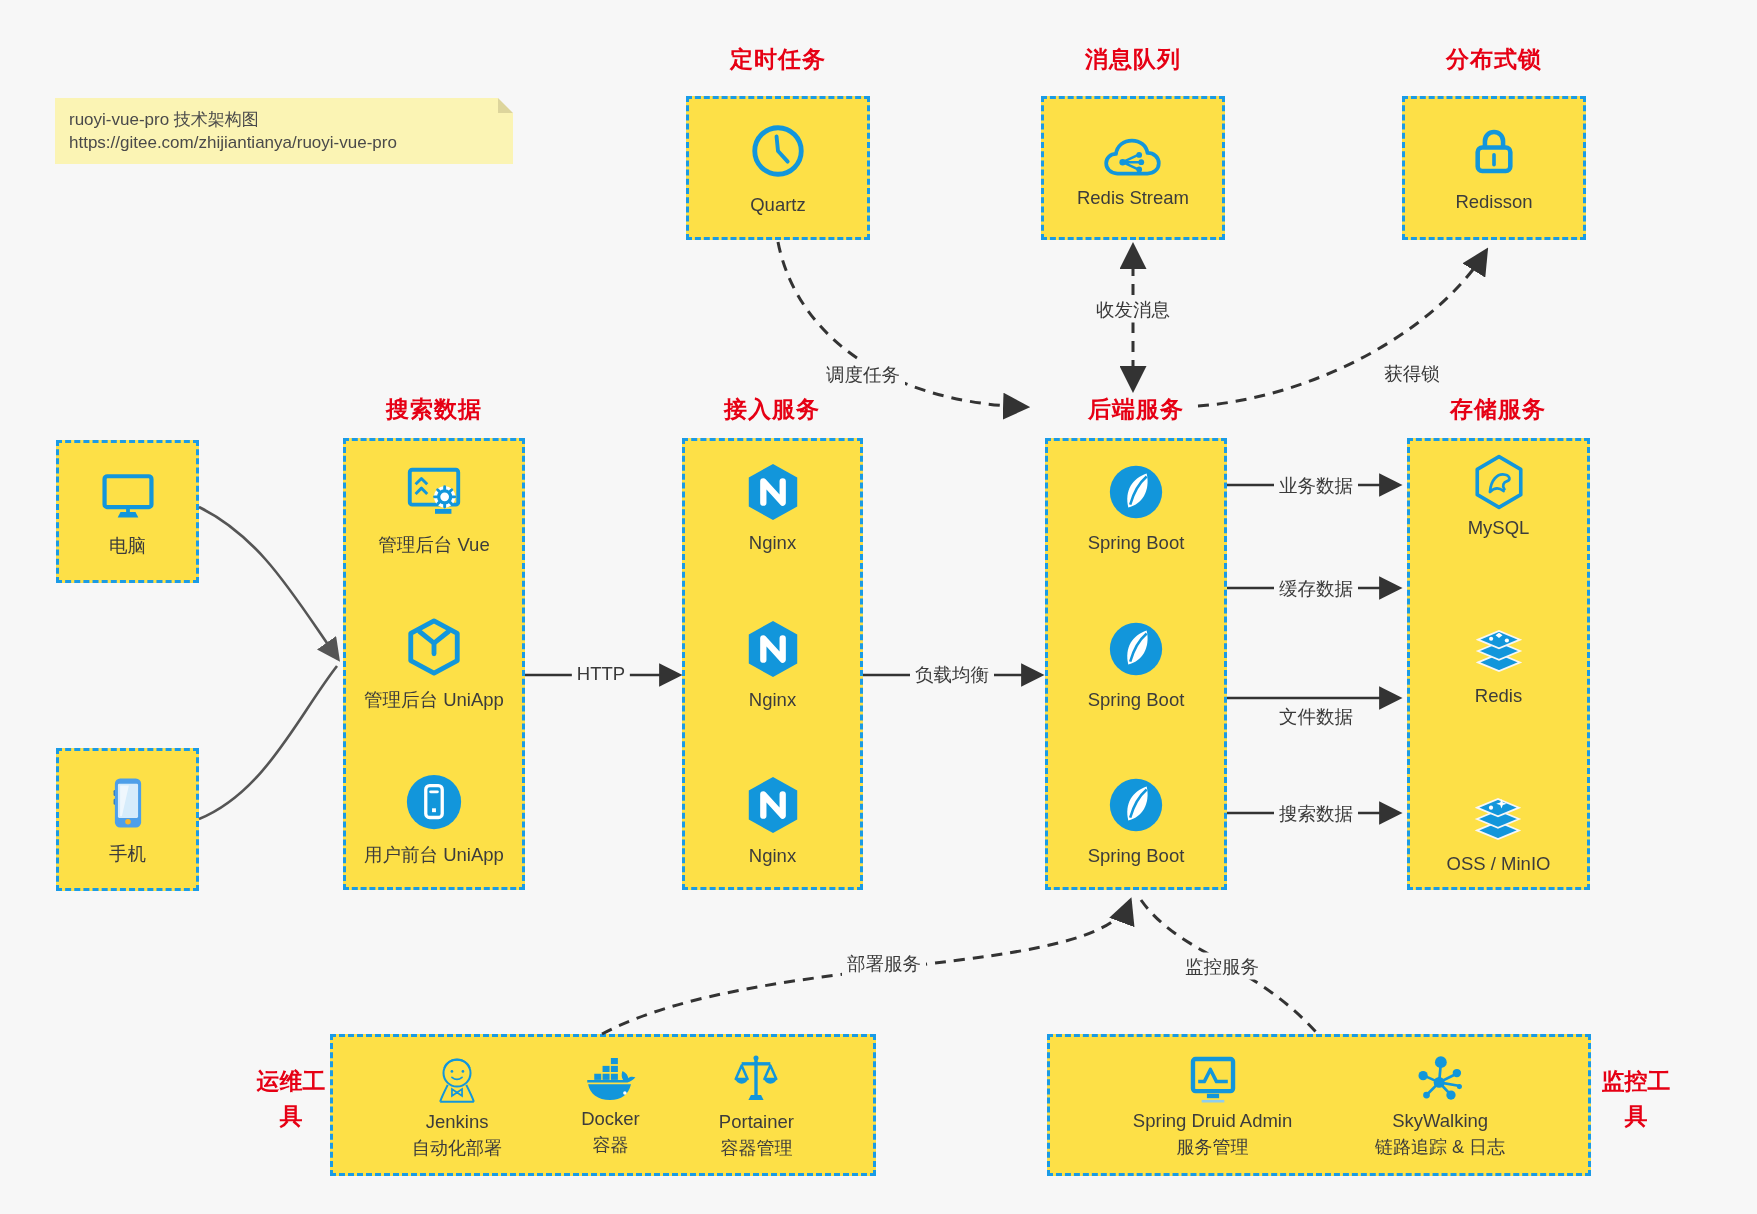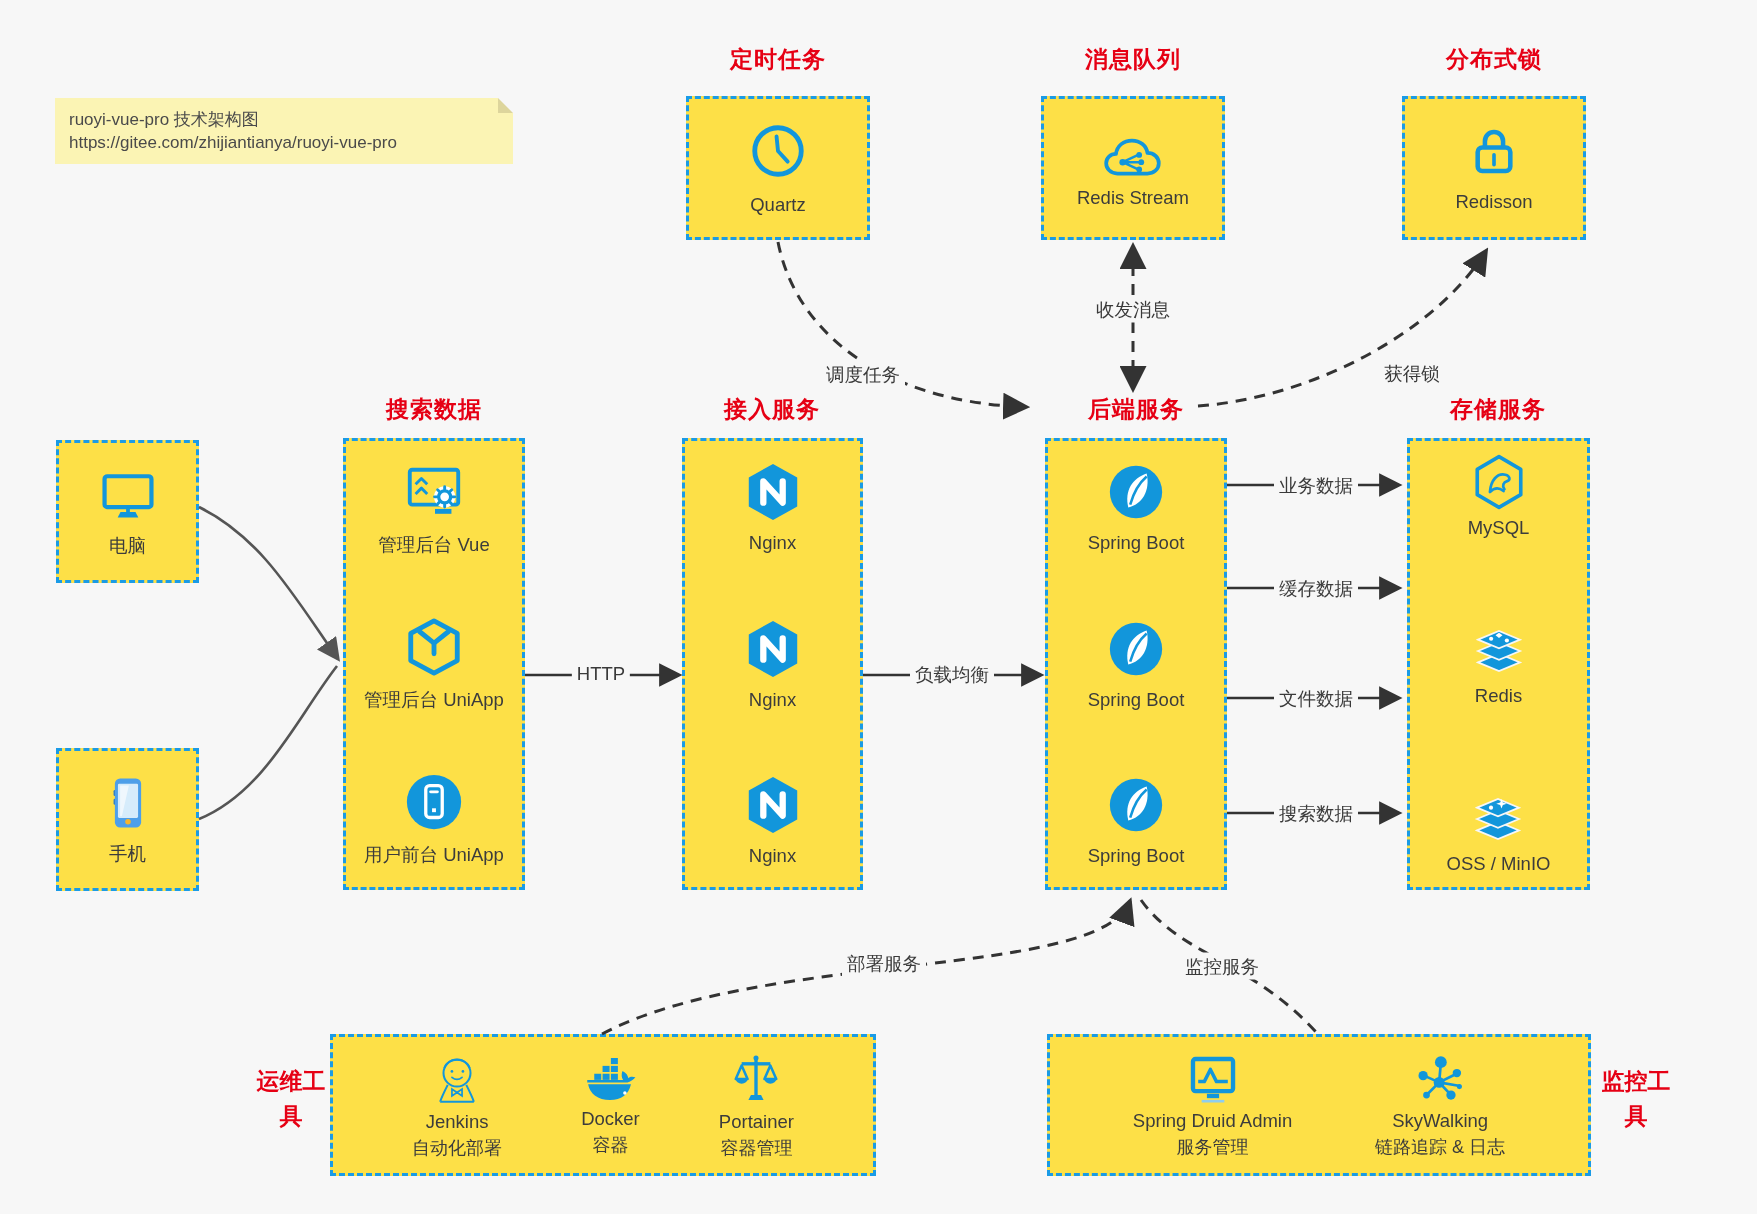--- a/index.html
+++ b/index.html
@@ -82,21 +82,21 @@
     <path d="M 1141 900 C 1180 955, 1250 960, 1316 1032" fill="none" stroke="#333" stroke-width="3" stroke-dasharray="11 8"></path>
   </svg>
 
   <div class="edge-label" style="left:863px;top:374px">调度任务</div>
   <div class="edge-label" style="left:1133px;top:309px">收发消息</div>
   <div class="edge-label" style="left:1412px;top:373px">获得锁</div>
   <div class="edge-label" style="left:601px;top:674px">HTTP</div>
   <div class="edge-label" style="left:952px;top:674px">负载均衡</div>
   <div class="edge-label" style="left:1316px;top:485px">业务数据</div>
   <div class="edge-label" style="left:1316px;top:588px">缓存数据</div>
-  <div class="edge-label" style="left:1316px;top:698px">文件数据</div>
+  <div class="edge-label" style="left:1316px;top:716px">文件数据</div>
   <div class="edge-label" style="left:1316px;top:813px">搜索数据</div>
   <div class="edge-label" style="left:884px;top:963px">部署服务</div>
   <div class="edge-label" style="left:1222px;top:966px">监控服务</div>
 
   <div class="svc-title" style="left:668px;top:44px">定时任务</div>
   <div class="box vbox" style="left:686px;top:96px;width:184px;height:144px;justify-content:center;gap:10px">
     <span class="icon">
       <svg width="62" height="62" viewBox="0 0 64 64">
         <circle cx="32" cy="32" r="24" fill="none" stroke="#1296db" stroke-width="5"></circle>
         <path d="M32 32 L30.5 17 M32 32 L42 43" stroke="#1296db" stroke-width="4" stroke-linecap="round"></path>

